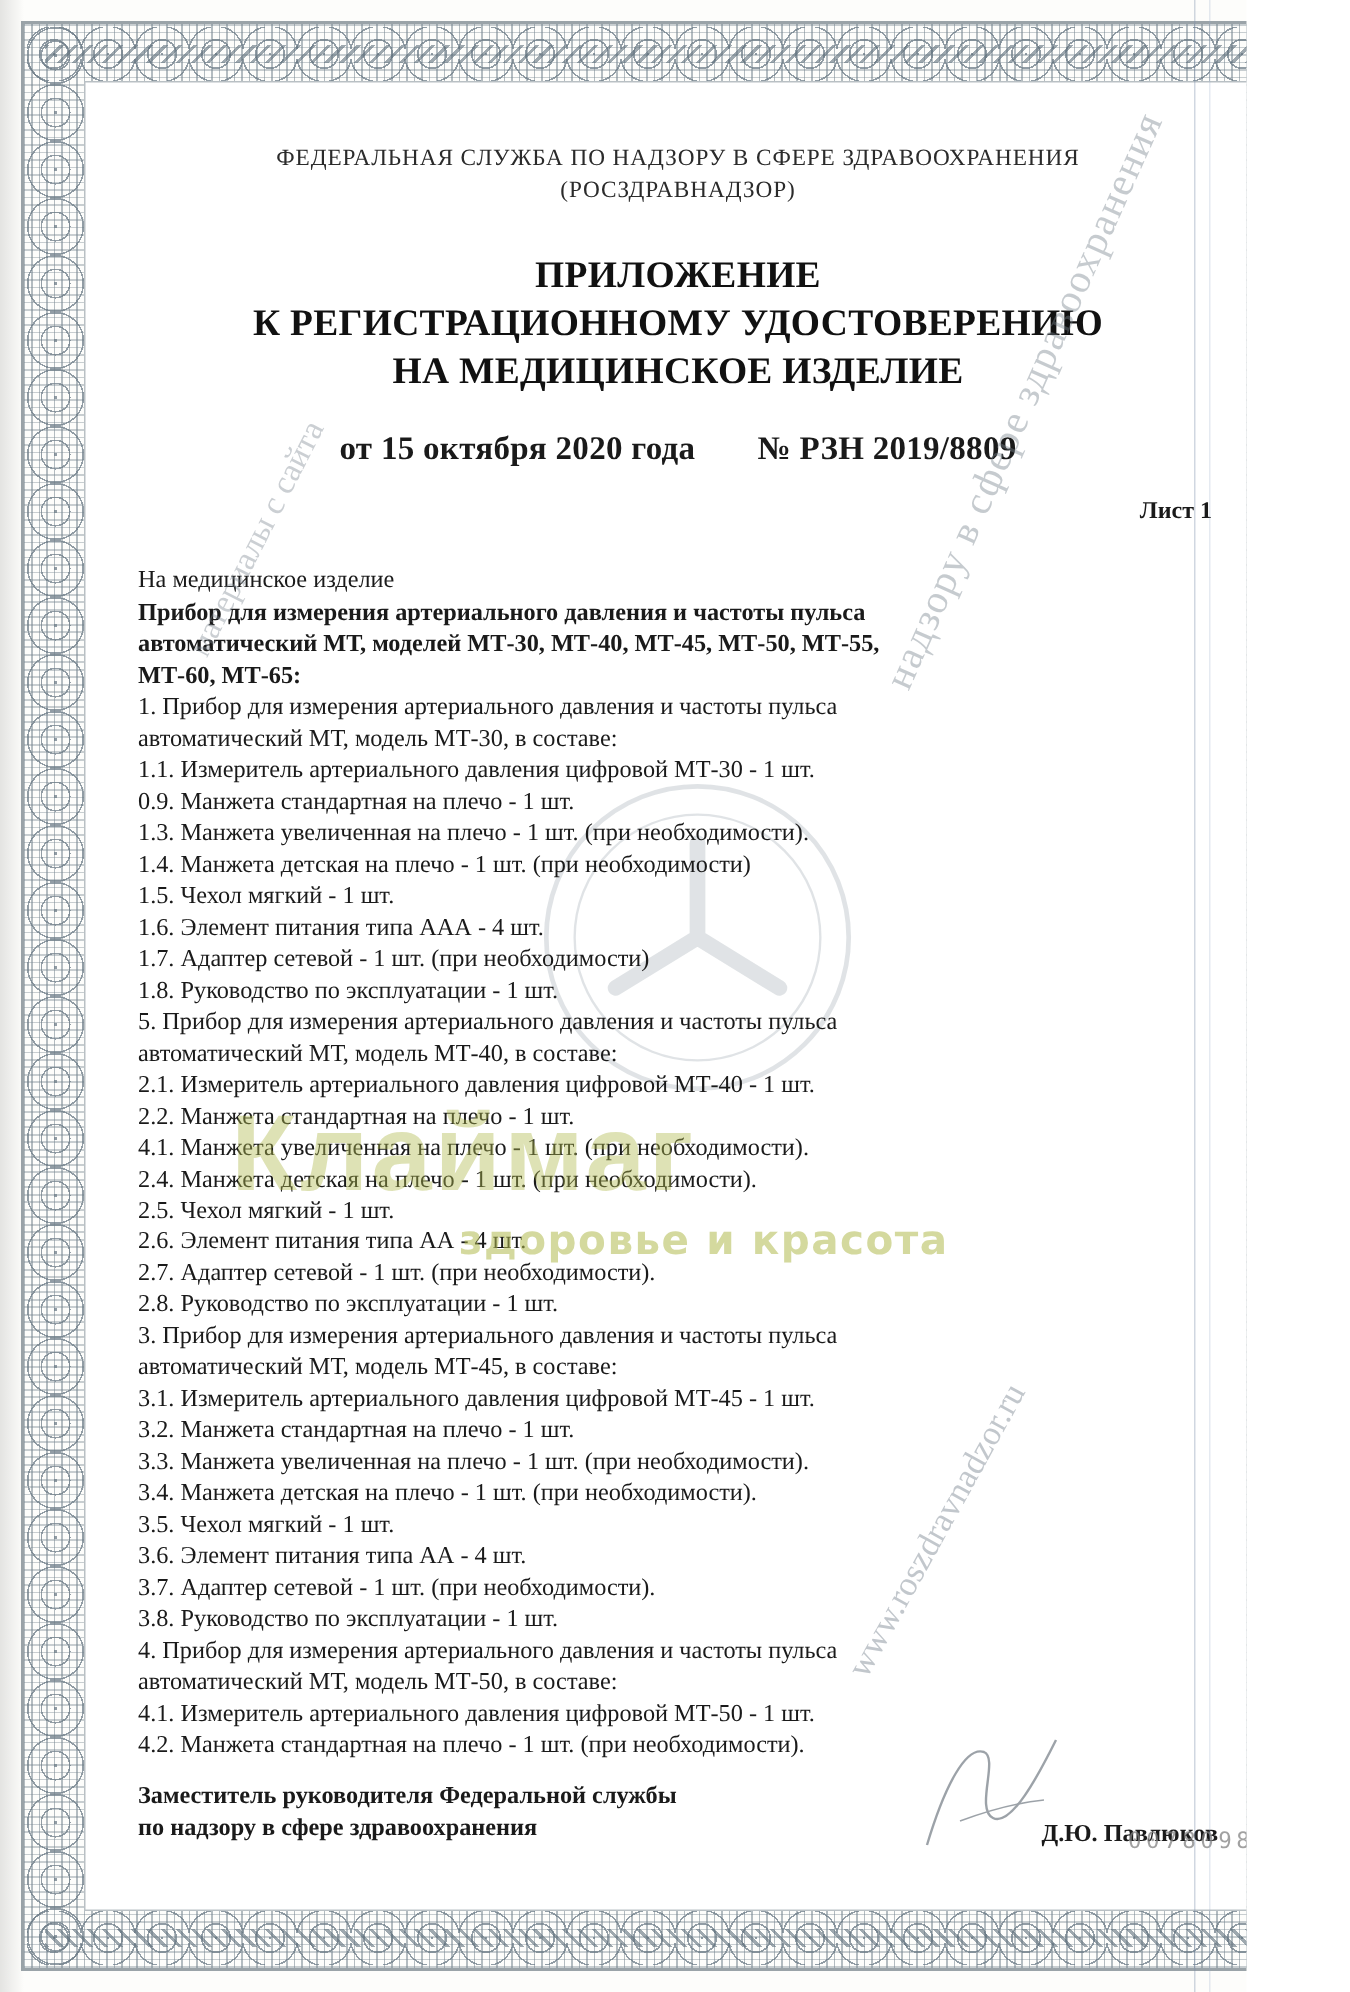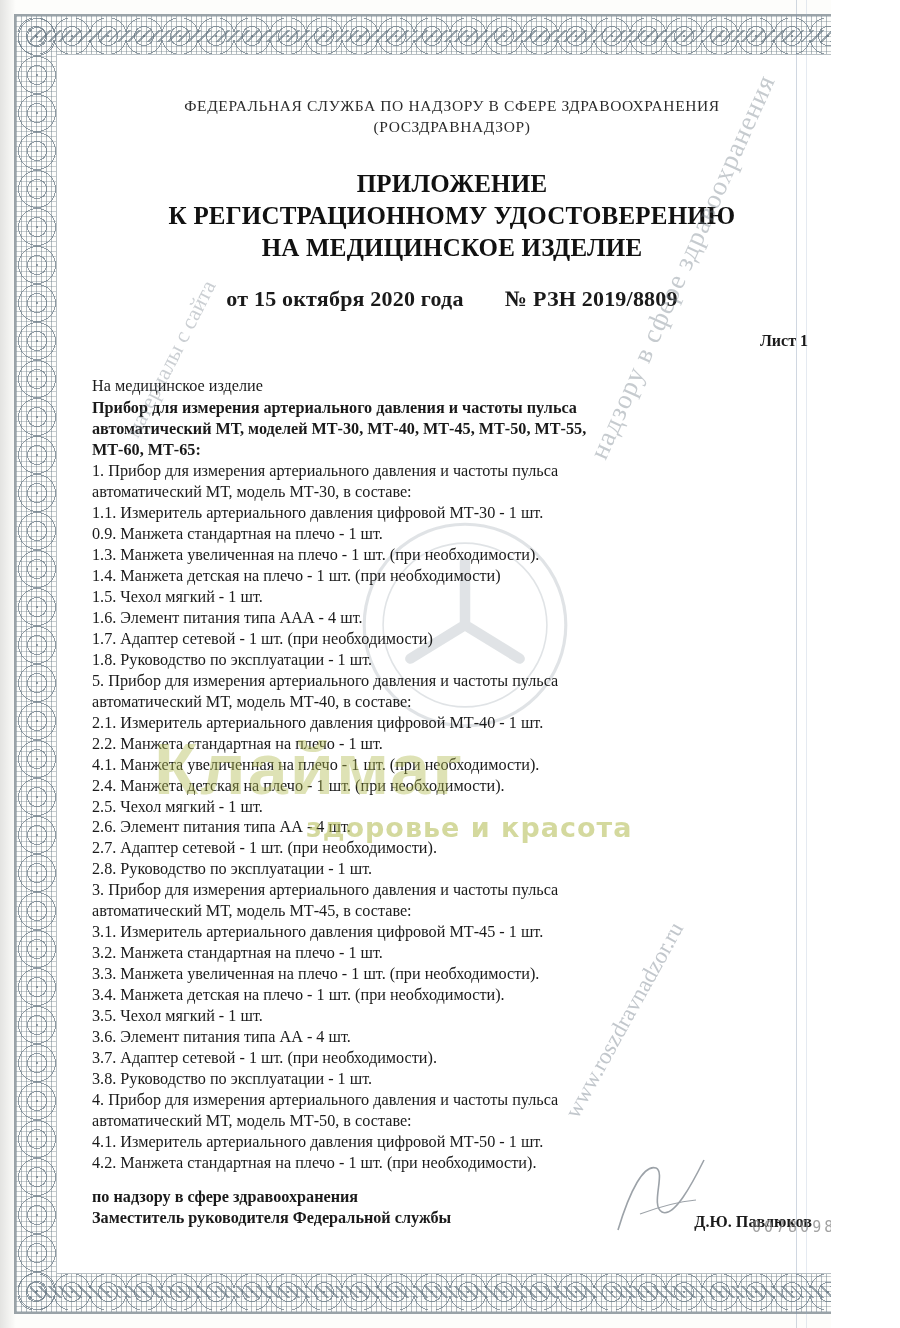--- a/index.html
+++ b/index.html
@@ -341,22 +341,22 @@
         <div class="row">3.8. Руководство по эксплуатации - 1 шт.</div>
         <div class="row">4. Прибор для измерения артериального давления и частоты пульса</div>
         <div class="row">автоматический МТ, модель МТ-50, в составе:</div>
         <div class="row">4.1. Измеритель артериального давления цифровой МТ-50 - 1 шт.</div>
         <div class="row">4.2. Манжета стандартная на плечо - 1 шт. (при необходимости).</div>
       </div>
     </div>
 
     <div class="signature">
       <div class="sig-left">
+        <div>Заместитель руководителя Федеральной службы</div>
         <div>по надзору в сфере здравоохранения</div>
-        <div>Заместитель руководителя Федеральной службы</div>
       </div>
       <div class="sig-name">Д.Ю. Павлюков</div>
     </div>
 
   </div>
 
   <svg class="sig-scribble" viewBox="0 0 120 90">
     <path d="M18 80 C30 40, 44 14, 56 18 C66 22, 50 56, 62 62 C74 68, 92 34, 104 10" fill="none" stroke="#5c6670" stroke-width="1.6"></path>
     <path d="M40 64 C56 58, 76 52, 96 50" fill="none" stroke="#5c6670" stroke-width="1.1"></path>
   </svg>

